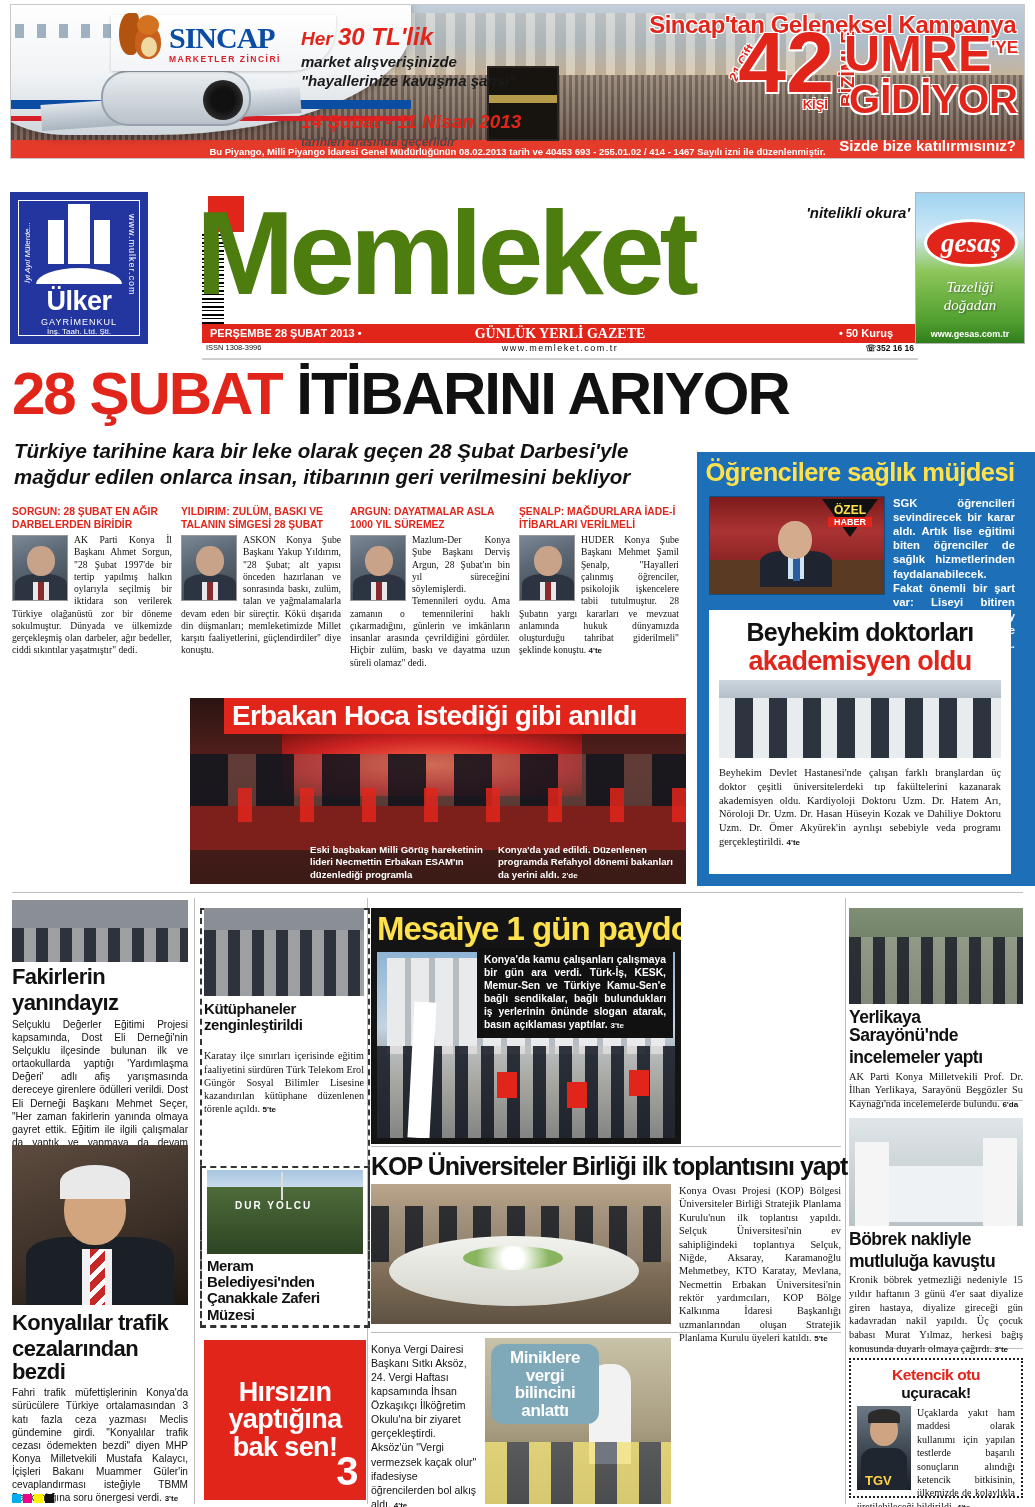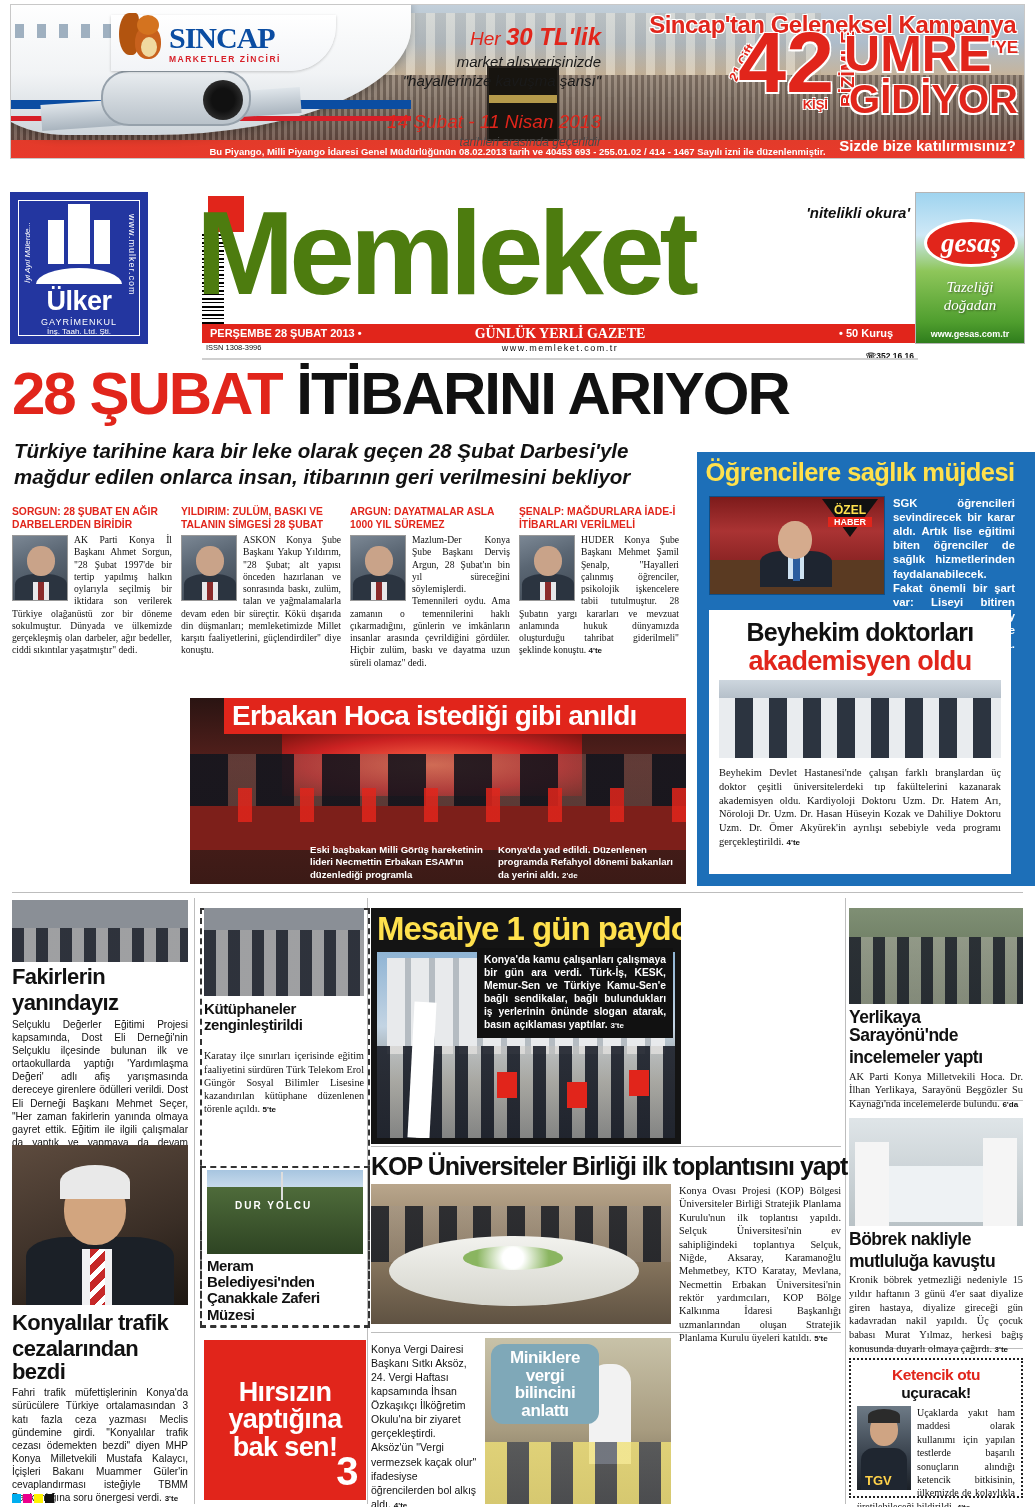--- a/index.html
+++ b/index.html
@@ -64,21 +64,21 @@
   }
   .sincap-word{font-family:"Liberation Serif",serif; font-size:30px; font-weight:bold; color:#0b4da2; letter-spacing:-1px; line-height:1;}
   .sincap-sub{font-size:8.5px; color:#d71f28; font-weight:bold; letter-spacing:1.5px; margin-top:1px;}
   .squirrel{position:absolute; left:10px; top:-6px; width:56px; height:62px;}
   .sq-body{position:absolute; left:14px; top:16px; width:26px; height:34px; background:#c8611d; border-radius:50% 50% 45% 45%;}
   .sq-head{position:absolute; left:16px; top:6px; width:22px; height:20px; background:#d4731f; border-radius:50%;}
   .sq-tail{position:absolute; left:-2px; top:4px; width:20px; height:42px; background:#b2540f; border-radius:60% 20% 40% 60%;}
   .sq-belly{position:absolute; left:20px; top:28px; width:16px; height:20px; background:#f0d9a0; border-radius:50%;}
   .ad-mid{
     position:absolute; left:290px; top:18px; width:300px; color:#e1251b;
-    font-style:italic; font-weight:normal; text-align:right;
+    font-style:italic; font-weight:bold; text-align:left;
   }
   .ad-mid .l1{font-size:19px; color:#e1251b;}
   .ad-mid .l1 b{font-size:24px;}
   .ad-mid .l2{font-size:15px; color:#1a1a1a; margin-top:2px;}
   .ad-mid .l3{font-size:15px; color:#1a1a1a; margin-top:2px;}
   .ad-mid .l4{font-size:19px; color:#e1251b; margin-top:22px;}
   .ad-mid .l5{font-size:12px; color:#4a4a4a; margin-top:2px;}
   .ad-right{position:absolute; right:8px; top:6px; width:430px; text-align:right;}
   .ad-head{font-size:24px; font-weight:bold; color:#e1251b; letter-spacing:-.5px;
      text-shadow:-1px -1px 0 #fff,1px -1px 0 #fff,-1px 1px 0 #fff,1px 1px 0 #fff;}
@@ -126,21 +126,21 @@
   .mast-title{position:absolute; left:186px; top:8px; width:720px; font-size:118px; font-weight:bold;
      letter-spacing:-5px; line-height:.94; color:#4d7c0f; font-family:"Liberation Sans", sans-serif;}
   .mast-slogan{position:absolute; right:115px; top:14px; font-size:15px; font-style:italic; font-weight:bold; color:#111;}
   .mast-redbar{position:absolute; left:192px; top:134px; width:716px; height:19px; background:#e1251b; color:#fff;}
   .mast-redbar .date{position:absolute; left:8px; top:3px; font-size:11px; font-weight:bold;}
   .mast-redbar .mid{position:absolute; left:0; right:0; top:2px; text-align:center; font-size:14px; font-weight:bold; font-family:"Liberation Serif",serif;}
   .mast-redbar .price{position:absolute; right:25px; top:3px; font-size:11px; font-weight:bold;}
   .mast-bottom{position:absolute; left:192px; top:153px; width:716px; height:14px; color:#111;}
   .mast-bottom .issn{position:absolute; left:4px; top:0; font-size:7.5px;}
   .mast-bottom .web{position:absolute; left:0; right:0; top:0; text-align:center; font-size:9px; letter-spacing:1.5px;}
-  .mast-bottom .tel{position:absolute; right:4px; top:8px; font-size:8.5px; font-weight:bold;}
+  .mast-bottom .tel{position:absolute; right:4px; top:0; font-size:8.5px; font-weight:bold;}
 
   .gesas-box{position:absolute; right:0; top:2px; width:110px; height:152px;
      background:linear-gradient(180deg,#9fd4ef 0%, #cfe9f7 28%, #8ec65a 52%, #4f9e2e 86%, #2f7d1c 100%);
      border:1px solid #b5b5b5; overflow:hidden;}
   .gesas-oval{position:absolute; left:8px; top:26px; width:94px; height:48px; background:#e1251b;
      border-radius:50%; border:3px solid #fff; display:flex; align-items:center; justify-content:center;
      color:#fff; font-size:27px; font-style:italic; font-weight:bold; font-family:"Liberation Serif",serif;}
   .gesas-t1{position:absolute; left:0; right:0; top:86px; text-align:center; color:#fff; font-size:15px;
      font-style:italic; font-family:"Liberation Serif",serif; text-shadow:1px 1px 2px rgba(0,0,0,.4);}
   .gesas-t2{position:absolute; left:0; right:0; top:104px; text-align:center; color:#fff; font-size:15px;
@@ -636,21 +636,21 @@
   </div>
 
   <div class="colR">
     <div class="cr-photo photo-gen">
       <div class="pg-sky" style="height:100%; background:linear-gradient(180deg,#7f8f74,#5b6a52)"></div>
       <div class="pg-crowd" style="height:70%"></div>
     </div>
     <div class="cr-h">Yerlikaya Sarayönü'nde</div>
     <div class="cr-h">incelemeler yaptı</div>
     <div class="cr-body">
-      <span>AK Parti Konya Milletvekili Hoca. Dr. İlhan Yerlikaya, Sarayönü Beşgözler Su Kaynağı'nda incelemelerde bulundu.</span>
+      <span>AK Parti Konya Milletvekili Prof. Dr. İlhan Yerlikaya, Sarayönü Beşgözler Su Kaynağı'nda incelemelerde bulundu.</span>
       <span class="pg">6'da</span>
     </div>
   </div>
 
   <div style="position:absolute; left:849px; top:1118px; width:174px;">
     <div class="cr-photo photo-gen" style="height:108px">
       <div class="pg-sky" style="height:100%; background:linear-gradient(180deg,#dfe5e8,#b9c2c6)"></div>
       <div style="position:absolute; left:34px; top:48px; width:106px; height:56px; background:#eef2f4; border-radius:6px;"></div>
       <div style="position:absolute; left:6px; top:24px; width:34px; height:84px; background:#f5f5f5;"></div>
       <div style="position:absolute; right:6px; top:20px; width:34px; height:88px; background:#f5f5f5;"></div>

